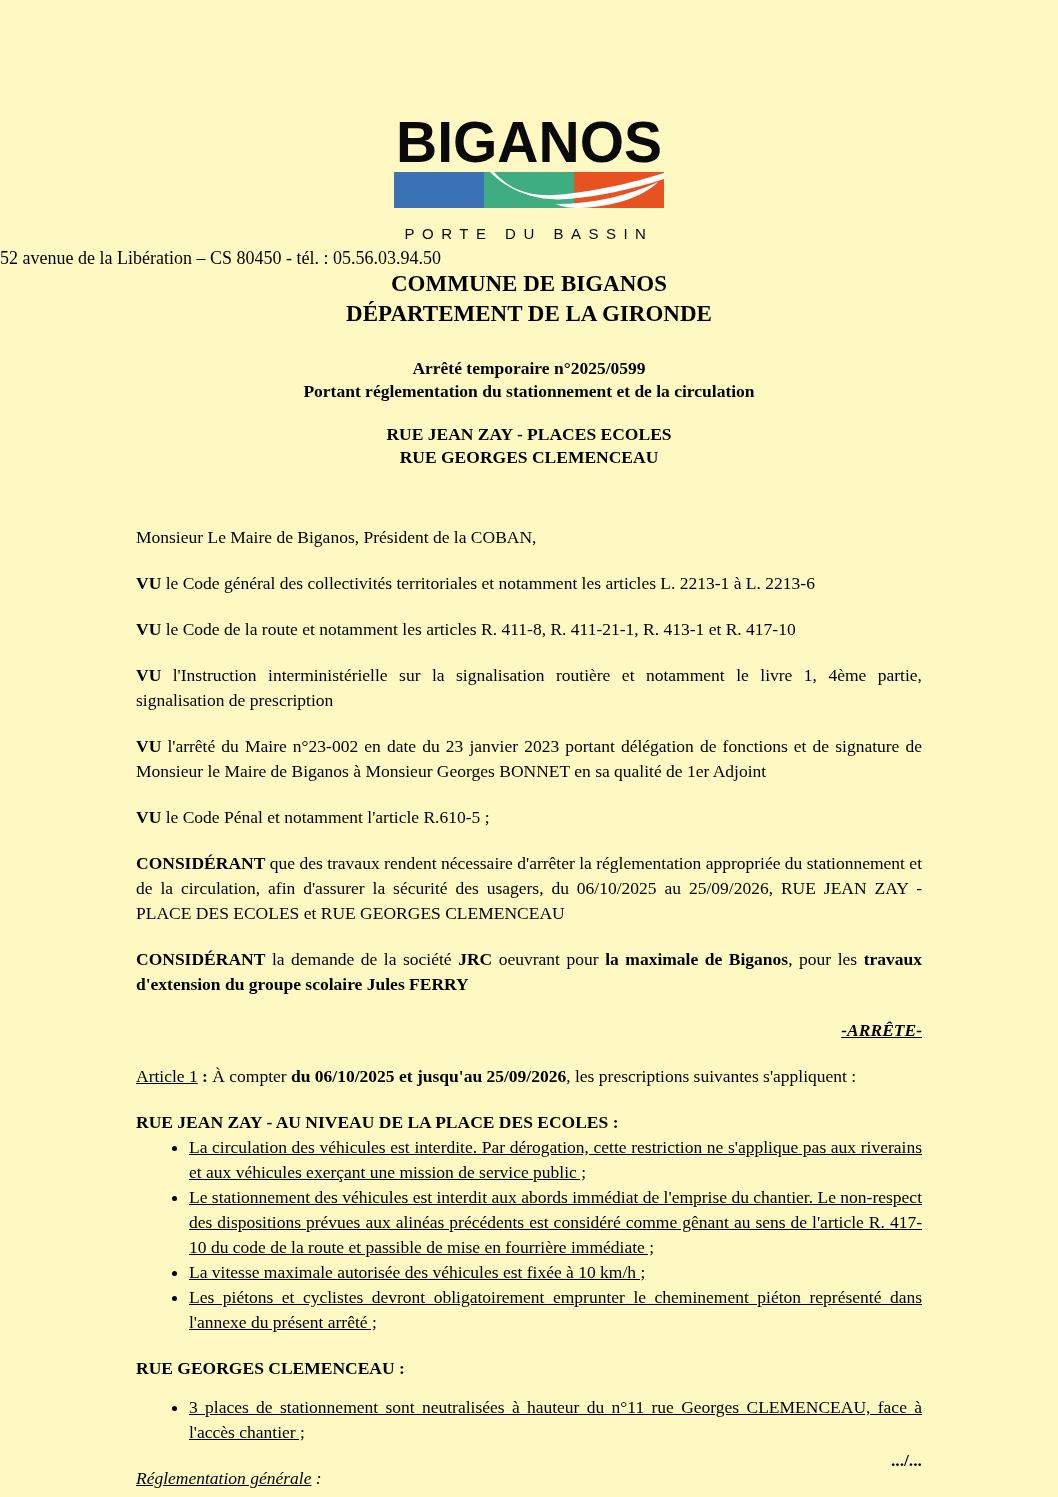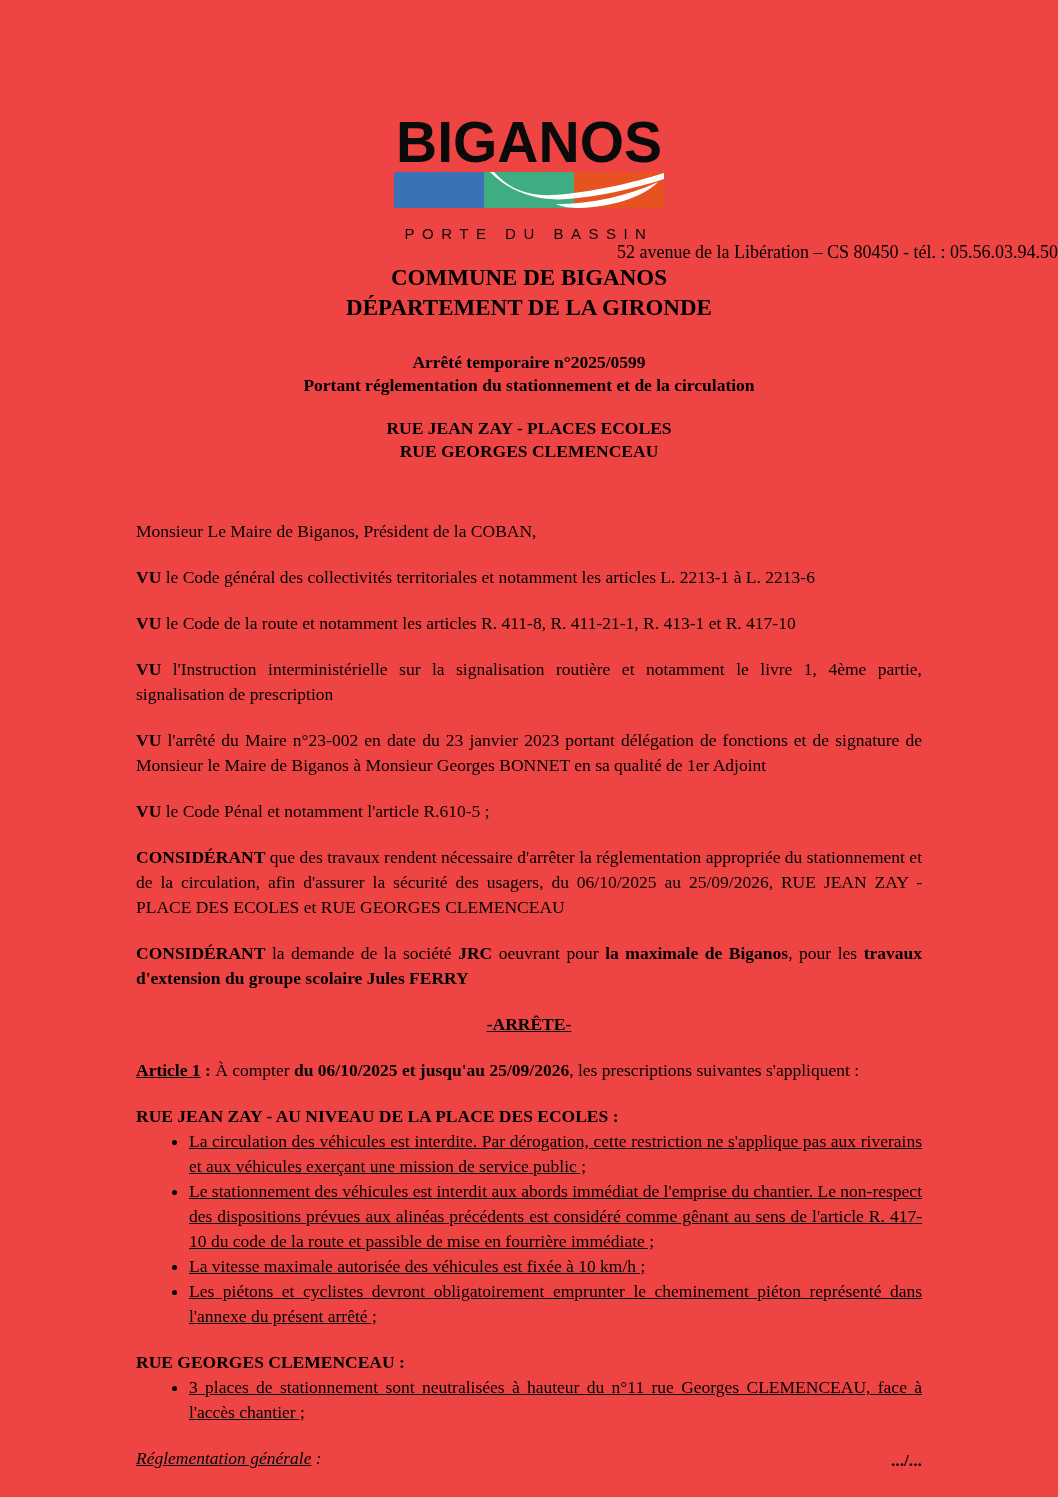--- a/index.html
+++ b/index.html
@@ -1,20 +1,20 @@
 <!DOCTYPE html>
 <html><head>
 <meta charset="utf-8">
 <style>
   html, body { margin: 0; padding: 0; background: #ffffff; }
   .page {
     position: relative;
     width: 1058px;
     height: 1497px;
-    background: #ef4444;
+    background: #fef9c3;
     font-family: "Liberation Serif", serif;
     color: #000000;
     overflow: hidden;
     box-sizing: border-box;
     padding-top: 112px;
   }
   .content { width: 786px; margin: 0 auto; }
 
   
   .logo-block { width: 270px; margin: 0 auto; text-align: center; }
@@ -31,32 +31,32 @@
   .logo-banner .block { flex: 1 1 0; height: 100%; }
   .logo-wave { position: absolute; left: 0; top: 0; width: 270px; height: 36px; }
   .logo-tagline {
     margin-top: 17px;
     font-family: "Liberation Sans", sans-serif;
     font-size: 15px;
     letter-spacing: 7.5px;
     white-space: nowrap;
     color: #0a0a0a;
   }
-  .address-line { text-align: right; font-size: 18px; }
+  .address-line { text-align: left; font-size: 18px; margin-top: 6px; }
 
   
   .main-heading { text-align: center; font-weight: bold; font-size: 23px; line-height: 30px; }
   .subject-block { text-align: center; font-weight: bold; font-size: 17.5px; line-height: 23px; margin-top: 28px; }
   .streets-block { text-align: center; font-weight: bold; font-size: 17.5px; line-height: 23px; margin-top: 20px; }
 
   
   .body-text { margin-top: 56px; font-size: 17.5px; line-height: 25px; }
   .para { margin: 0 0 21px 0; text-align: justify; }
   .para:last-child { margin-bottom: 0; }
-  .center-title { text-align: center; font-weight: bold; text-decoration: underline; margin: 4px 0 21px 0; }
+  .center-title { text-align: right; font-weight: bold; text-decoration: underline; margin: 4px 0 21px 0; font-style: italic; }
   .section-heading { font-weight: bold; margin: 0; text-align: left; }
   ul.bullets { margin: 0 0 21px 0; padding-left: 53px; }
   ul.bullets li { text-align: justify; text-decoration: underline; }
   .reglementation { font-style: italic; margin: 10px 0 21px 0; }
   .footer-more {
     position: absolute;
     right: 136px;
     bottom: 26px;
     font-weight: bold;
     font-size: 17.5px;
@@ -106,31 +106,31 @@
     <p class="para"><span style="font-weight: bold;">VU</span><span> le Code de la route et notamment les articles R. 411-8, R. 411-21-1, R. 413-1 et R. 417-10</span></p>
     <p class="para"><span style="font-weight: bold;">VU</span><span> l'Instruction interministérielle sur la signalisation routière et notamment le livre 1, 4ème partie, signalisation de prescription</span></p>
     <p class="para"><span style="font-weight: bold;">VU</span><span> l'arrêté du Maire n°23-002 en date du 23 janvier 2023 portant délégation de fonctions et de signature de Monsieur le Maire de Biganos à Monsieur Georges BONNET en sa qualité de 1er Adjoint</span></p>
     <p class="para"><span style="font-weight: bold;">VU</span><span> le Code Pénal et notamment l'article R.610-5 ;</span></p>
 
     <p class="para"><span style="font-weight: bold;">CONSIDÉRANT</span><span> que des travaux rendent nécessaire d'arrêter la réglementation appropriée du stationnement et de la circulation, afin d'assurer la sécurité des usagers, du 06/10/2025 au 25/09/2026, RUE JEAN ZAY - PLACE DES ECOLES et RUE GEORGES CLEMENCEAU</span></p>
     <p class="para"><span style="font-weight: bold;">CONSIDÉRANT</span><span> la demande de la société </span><span style="font-weight: bold;">JRC</span><span> oeuvrant pour </span><span style="font-weight: bold;">la maximale de Biganos</span><span>, pour les </span><span style="font-weight: bold;">travaux d'extension du groupe scolaire Jules FERRY</span></p>
 
     <p class="para center-title">-ARRÊTE-</p>
 
-    <p class="para"><span style="font-weight: bold; text-decoration: underline;">Article 1</span><span style="font-weight: bold;"> :</span><span> À compter </span><span style="font-weight: bold;">du 06/10/2025 et jusqu'au 25/09/2026</span><span>, les prescriptions suivantes s'appliquent :</span></p>
+    <p class="para"><span style="font-weight: normal; text-decoration: underline;">Article 1</span><span style="font-weight: bold;"> :</span><span> À compter </span><span style="font-weight: bold;">du 06/10/2025 et jusqu'au 25/09/2026</span><span>, les prescriptions suivantes s'appliquent :</span></p>
 
     <p class="para section-heading" style="margin-bottom:0;">RUE JEAN ZAY - AU NIVEAU DE LA PLACE DES ECOLES :</p>
     <ul class="bullets">
       <li>La circulation des véhicules est interdite. Par dérogation, cette restriction ne s'applique pas aux riverains et aux véhicules exerçant une mission de service public ;</li>
       <li>Le stationnement des véhicules est interdit aux abords immédiat de l'emprise du chantier. Le non-respect des dispositions prévues aux alinéas précédents est considéré comme gênant au sens de l'article R. 417-10 du code de la route et passible de mise en fourrière immédiate ;</li>
       <li>La vitesse maximale autorisée des véhicules est fixée à 10 km/h ;</li>
       <li>Les piétons et cyclistes devront obligatoirement emprunter le cheminement piéton représenté dans l'annexe du présent arrêté ;</li>
     </ul>
 
-    <p class="para section-heading" style="margin-bottom:0;">RUE GEORGES CLEMENCEAU :</p>
+    <p class="para section-heading" style="margin-bottom:14px;">RUE GEORGES CLEMENCEAU :</p>
     <ul class="bullets">
       <li>3 places de stationnement sont neutralisées à hauteur du n°11 rue Georges CLEMENCEAU, face à l'accès chantier ;</li>
     </ul>
 
     <p class="para reglementation"><span style="text-decoration: underline;">Réglementation générale</span><span style="font-style: italic;"> :</span></p>
 
   </div>
 
   <div class="footer-more">.../...</div>
 

